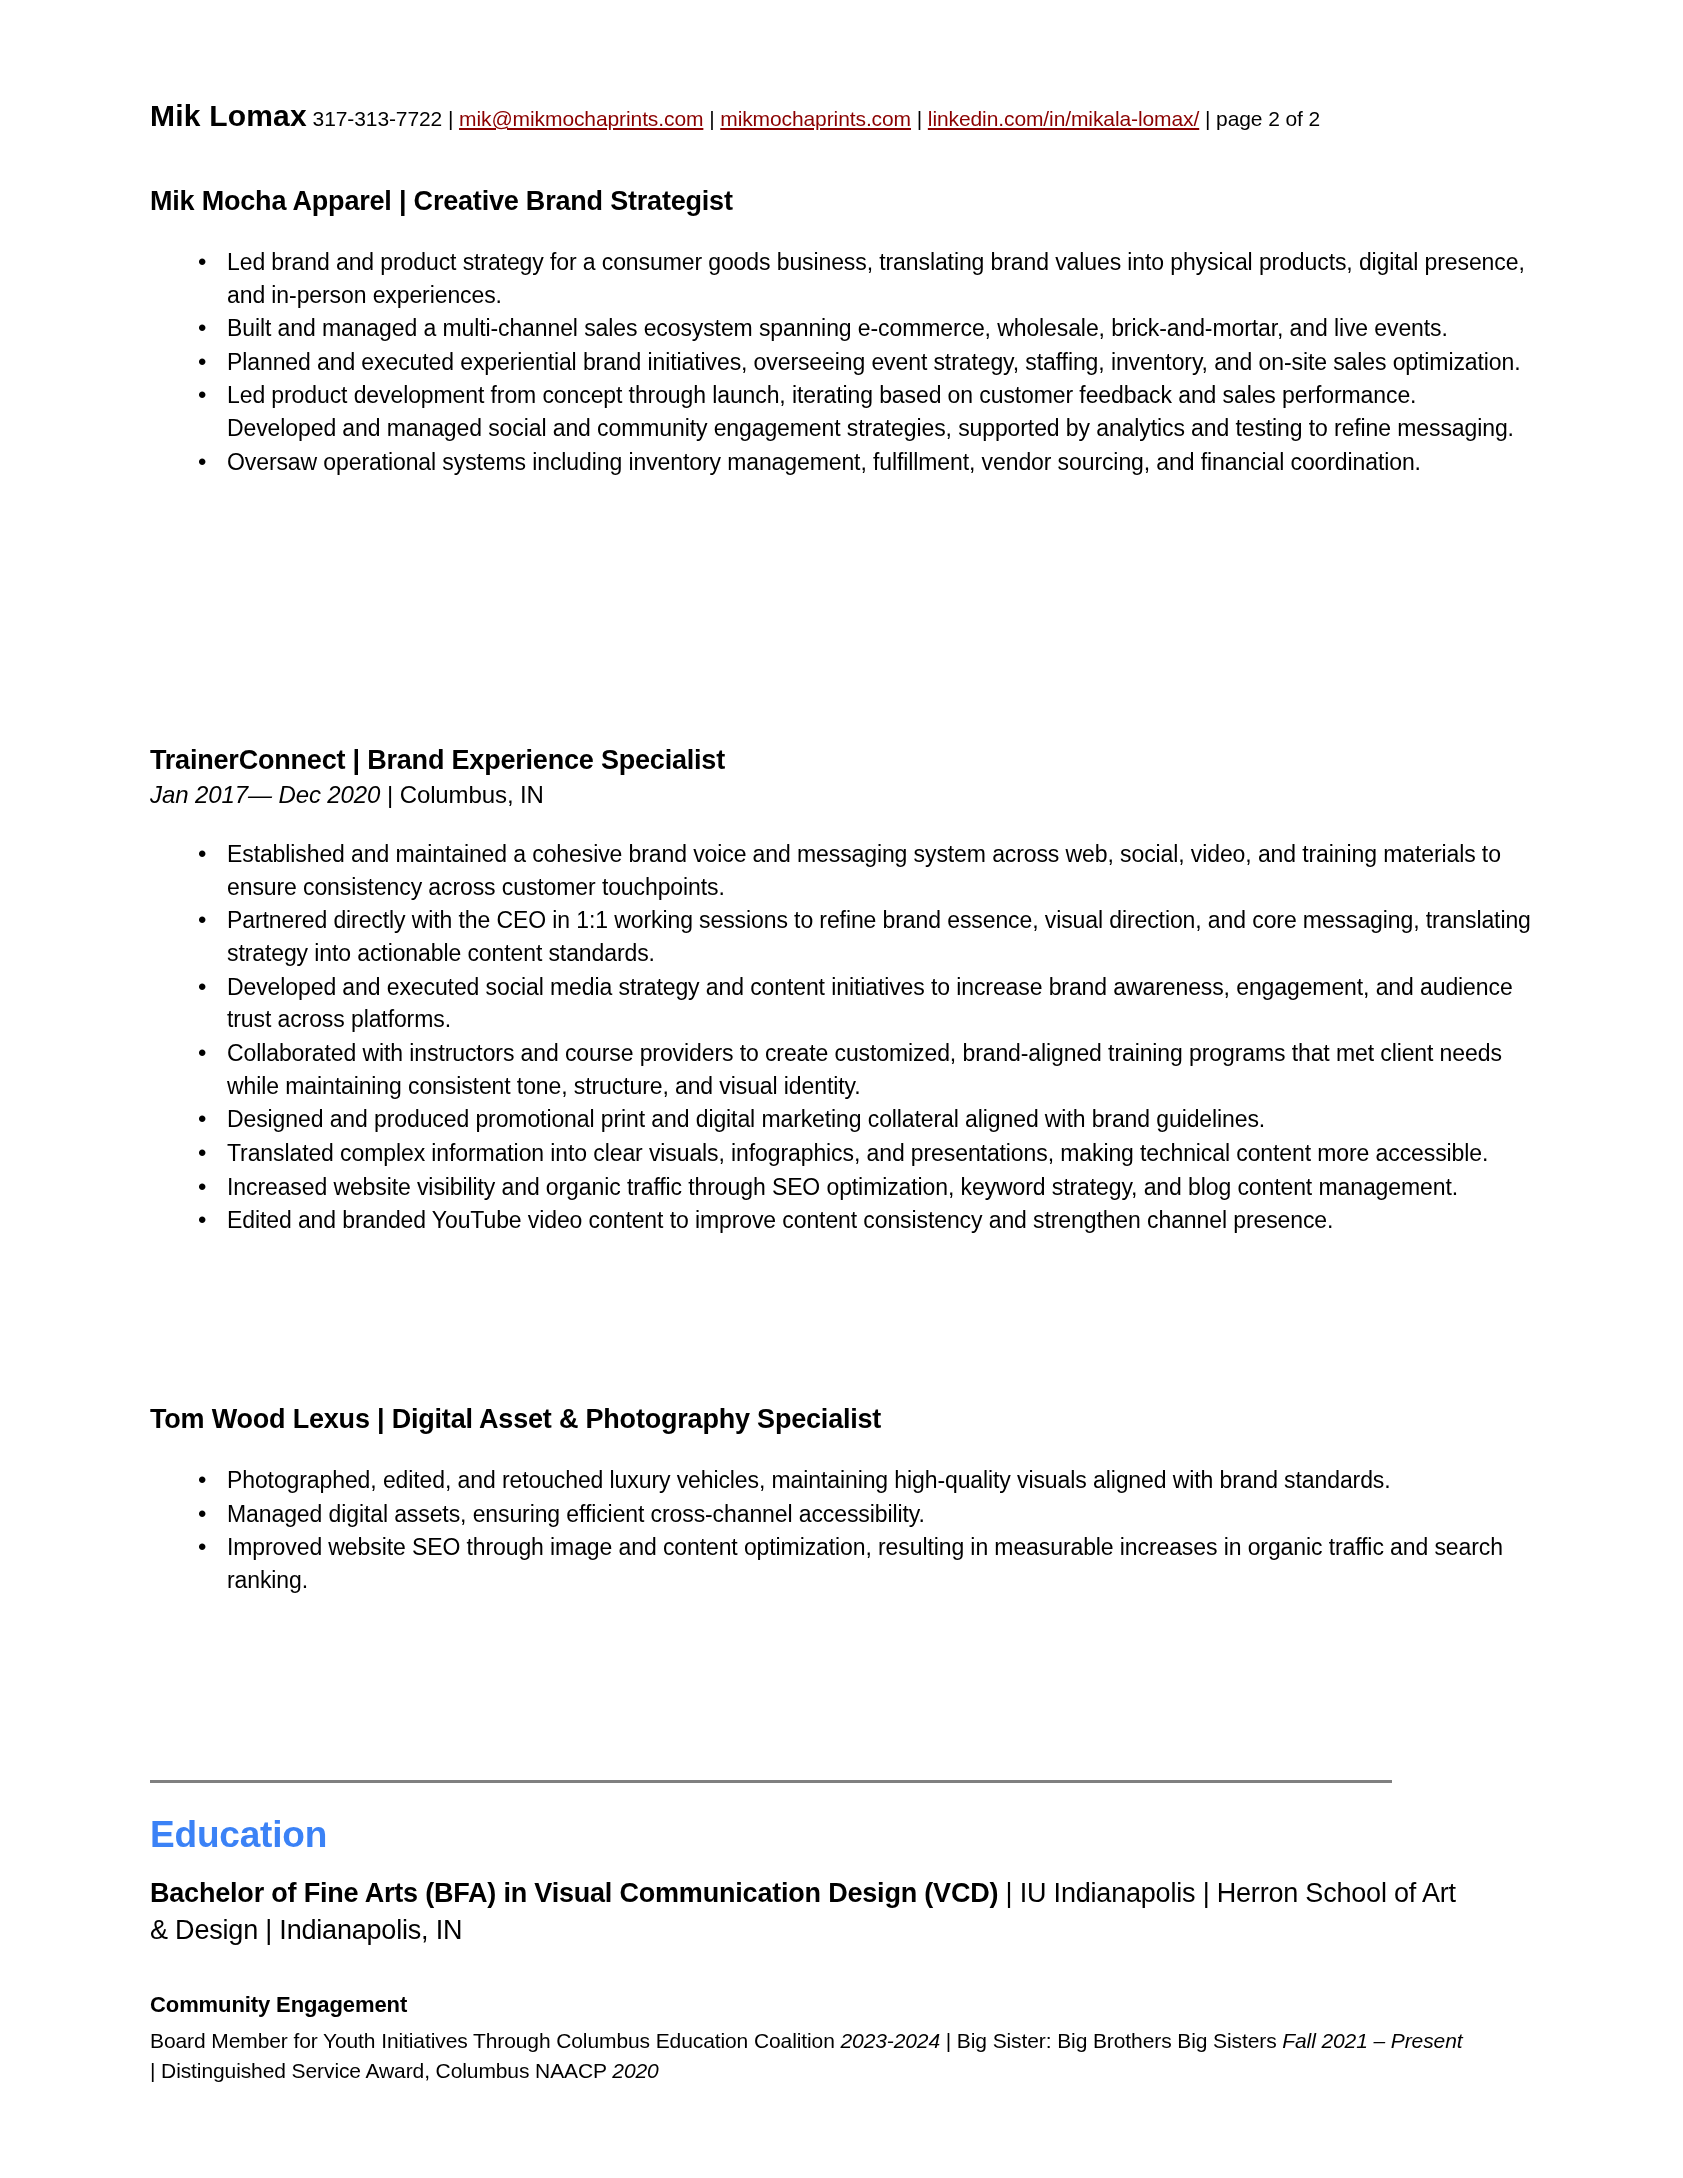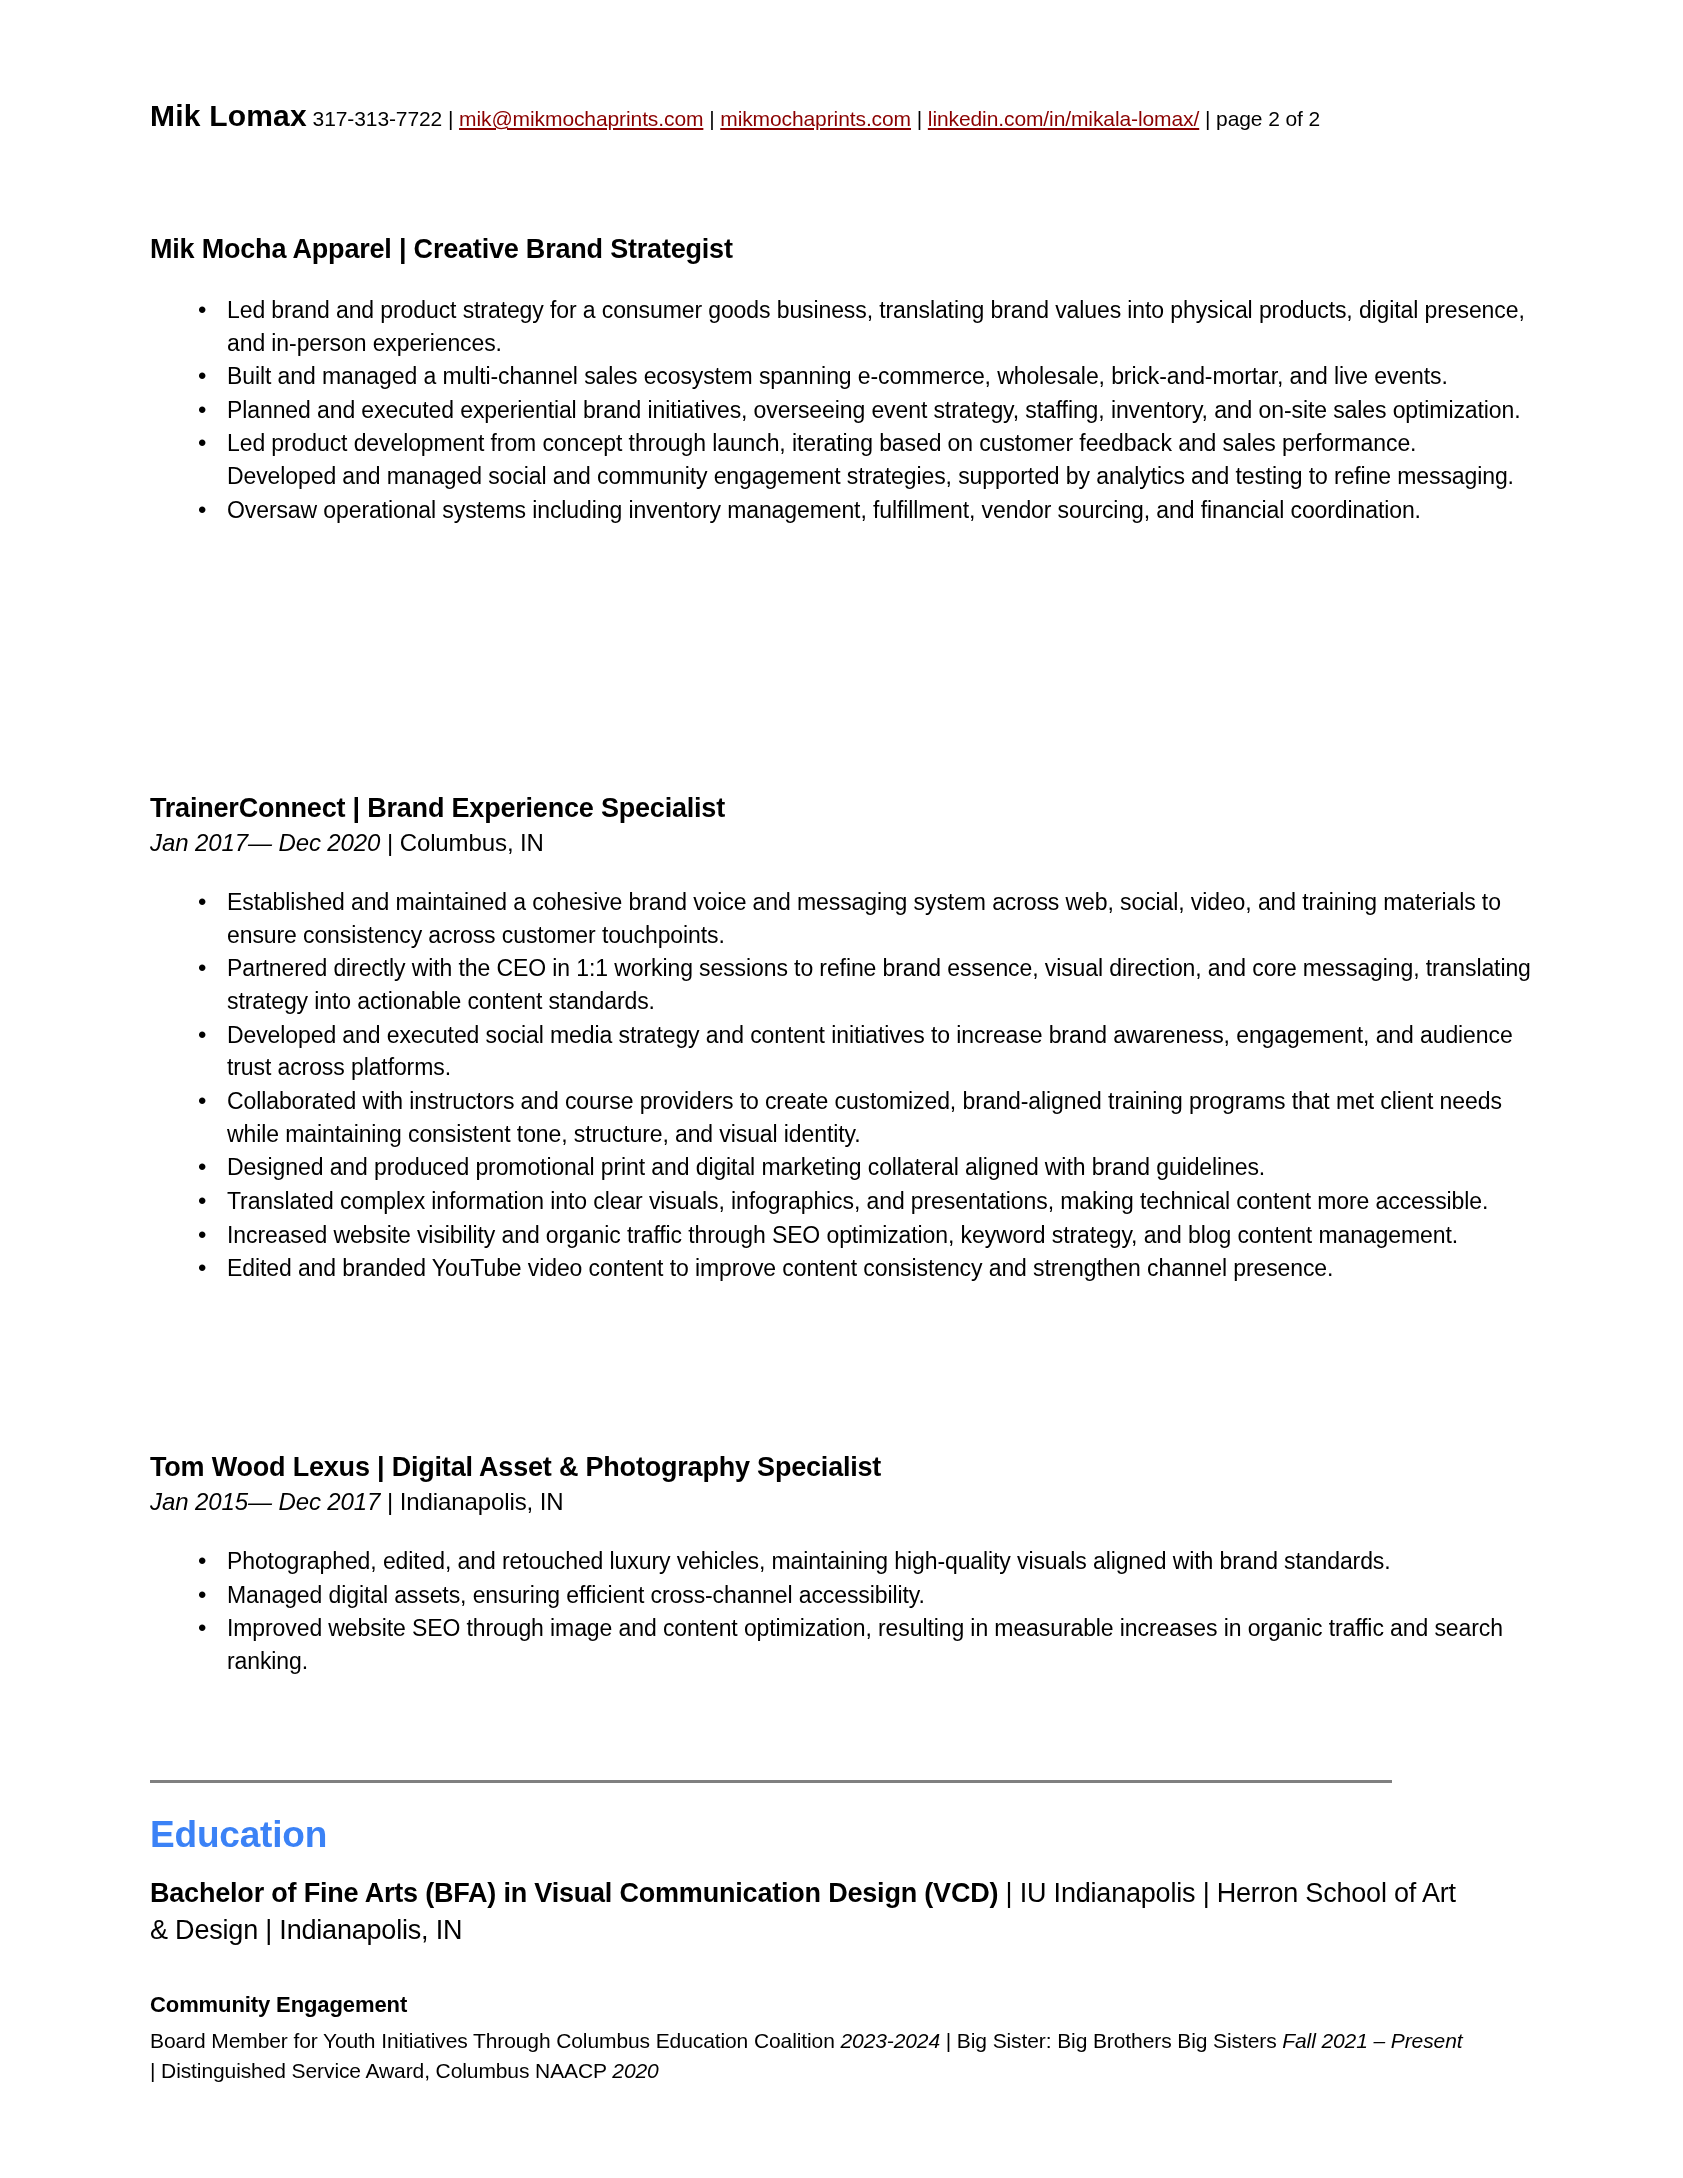--- a/index.html
+++ b/index.html
@@ -49,21 +49,20 @@
   .hdr-link {
     color: #8b0000;
     text-decoration: underline;
   }
 
   
   .job {
     position: absolute;
     left: 0;
     width: 1386px;
-    margin-top: 48px;
   }
   .job-title {
     font-size: 27px;
     font-weight: bold;
     letter-spacing: -0.2px;
     line-height: 1.18;
   }
   .job-meta {
     font-size: 24px;
     line-height: 1.3;
@@ -185,23 +184,20 @@
         <li><span>Collaborated with instructors and course providers to create customized, brand-aligned training programs that met client needs while maintaining consistent tone, structure, and visual identity.</span></li>
         <li><span>Designed and produced promotional print and digital marketing collateral aligned with brand guidelines.</span></li>
         <li><span>Translated complex information into clear visuals, infographics, and presentations, making technical content more accessible.</span></li>
         <li><span>Increased website visibility and organic traffic through SEO optimization, keyword strategy, and blog content management.</span></li>
         <li><span>Edited and branded YouTube video content to improve content consistency and strengthen channel presence.</span></li>
       </ul>
     </div>
 
     <div class="job" style="top:1404px;">
       <div class="job-title">Tom Wood Lexus | Digital Asset &amp; Photography Specialist</div>
-      <div class="job-meta">
-        <span class="dates">Jan 2015— Dec 2017</span><span class="loc"> | <span>Indianapolis, IN</span></span>
-      </div>
       <ul class="bullets" style="margin-top:28px;">
         <li><span>Photographed, edited, and retouched luxury vehicles, maintaining high-quality visuals aligned with brand standards.</span></li>
         <li><span>Managed digital assets, ensuring efficient cross-channel accessibility.</span></li>
         <li><span>Improved website SEO through image and content optimization, resulting in measurable increases in organic traffic and search ranking.</span></li>
       </ul>
     </div>
 
     <div class="divider" style="top:1780px;"></div>
 
     <div class="edu-heading" style="top:1814px;">Education</div>

